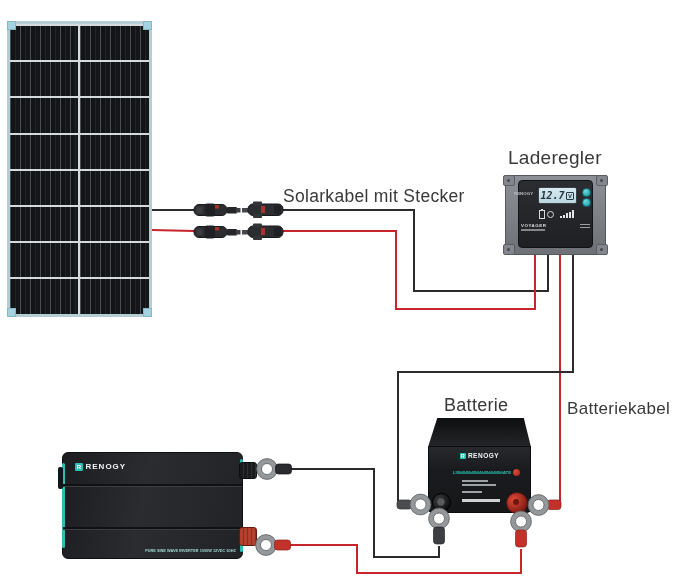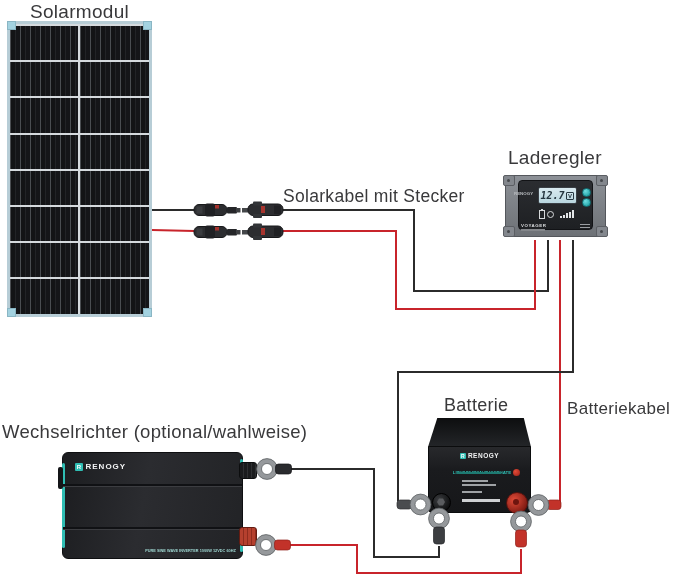--- a/index.html
+++ b/index.html
@@ -26,21 +26,21 @@
     left:7px;top:21px;width:145px;height:296px;box-sizing:border-box;
     border:3px solid #b7cdd6;
     background-color:#141517;
     background-image:
       linear-gradient(90deg, transparent calc(50% - 1px), #d5dade calc(50% - 1px), #d5dade calc(50% + 1px), transparent calc(50% + 1px)),
       repeating-linear-gradient(180deg,#d5dade 0 2px, transparent 2px 36.2px),
       repeating-linear-gradient(90deg,#4a4e52 0 1px, #131416 1px 5px, #222427 5px 6px, #151619 6px 10px);
   }
   .panel-corner{position:absolute;width:7px;height:7px;background:#a3d2e0;border:1px solid #8ab6c4;z-index:3;}
   
-  #controller{left:505px;top:175px;width:101px;height:62px;}
+  #controller{left:505px;top:175px;width:101px;height:80px;}
   #controller .body{position:absolute;inset:0;background:linear-gradient(180deg,#8d9197,#6d7176);border:1px solid #54575c;border-radius:4px;}
   #controller .tab{position:absolute;width:10px;height:9px;background:#83878d;border:1px solid #5b5e63;border-radius:2px;}
   #controller .tab::after{content:"";position:absolute;left:3px;top:3px;width:3px;height:3px;border-radius:50%;background:#45484c;}
   #controller .face{position:absolute;left:13px;top:5px;right:13px;bottom:7px;background:linear-gradient(180deg,#2b2d31,#1e2023);border-radius:4px;border:1px solid #121316;}
   #controller .lcd{position:absolute;left:33px;top:12px;width:39px;height:17px;background:linear-gradient(180deg,#d9eaf0,#b9d6df);border:1px solid #3a3f45;border-radius:2px;display:flex;align-items:center;justify-content:flex-end;padding-right:2px;box-sizing:border-box;}
   #controller .lcd .val{font-family:"DejaVu Sans Mono",monospace;font-weight:bold;font-style:italic;font-size:10px;color:#273741;}
   #controller .lcd .unit{font-size:6px;font-weight:bold;color:#273741;border:1px solid #273741;padding:0 1px;margin-left:1.5px;border-radius:1px;}
   #controller .btn{position:absolute;width:7px;height:7px;border-radius:50%;background:radial-gradient(circle at 35% 30%,#6fdde0,#27a6ab 75%);border:1px solid #13787c;}
   .micro{display:inline-block;font-size:8px;transform:scale(0.55);transform-origin:0 0;white-space:nowrap;}
   #controller .brand-sm{position:absolute;left:9px;top:16px;color:#b9bcc0;font-weight:bold;}
@@ -129,26 +129,24 @@
       <rect x="236" y="208" width="4.5" height="4.5" fill="#3c3e41"></rect>
       <rect x="242" y="208" width="6.5" height="4.5" fill="#45474a"></rect>
       <rect x="248" y="204" width="35" height="11.5" rx="5" fill="#2c2d30" stroke="#17181a"></rect>
       <rect x="253" y="201.5" width="9" height="4" rx="1" fill="#323437"></rect>
       <rect x="253" y="214" width="9" height="4" rx="1" fill="#323437"></rect>
       <rect x="261" y="206" width="4" height="7" fill="#a7342e"></rect>
       <rect x="274" y="205.5" width="7" height="8.5" fill="#202124"></rect>
     </g>
   </svg>
 
-  <div class="lbl" id="lbl-solarmodul">Solarmodul</div>
   <div class="lbl" id="lbl-solarkabel">Solarkabel mit Stecker</div>
   <div class="lbl" id="lbl-laderegler">Laderegler</div>
   <div class="lbl" id="lbl-batterie">Batterie</div>
   <div class="lbl" id="lbl-batteriekabel">Batteriekabel</div>
-  <div class="lbl" id="lbl-wechselrichter">Wechselrichter (optional/wahlweise)</div>
 
   <div class="component" id="solar-panel">
     <div class="panel-corner" style="left:-3px;top:-3px;"></div>
     <div class="panel-corner" style="right:-3px;top:-3px;"></div>
     <div class="panel-corner" style="left:-3px;bottom:-3px;"></div>
     <div class="panel-corner" style="right:-3px;bottom:-3px;"></div>
   </div>
 
   <div class="component" id="controller">
     <div class="body"></div>

